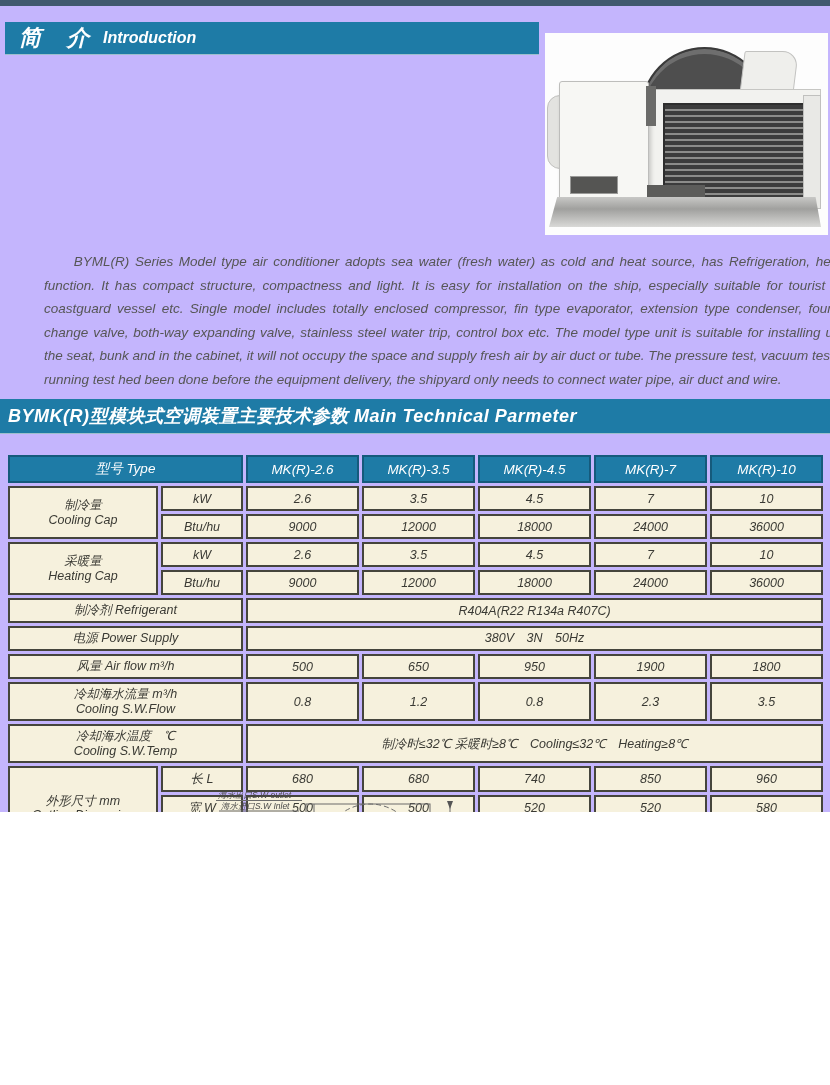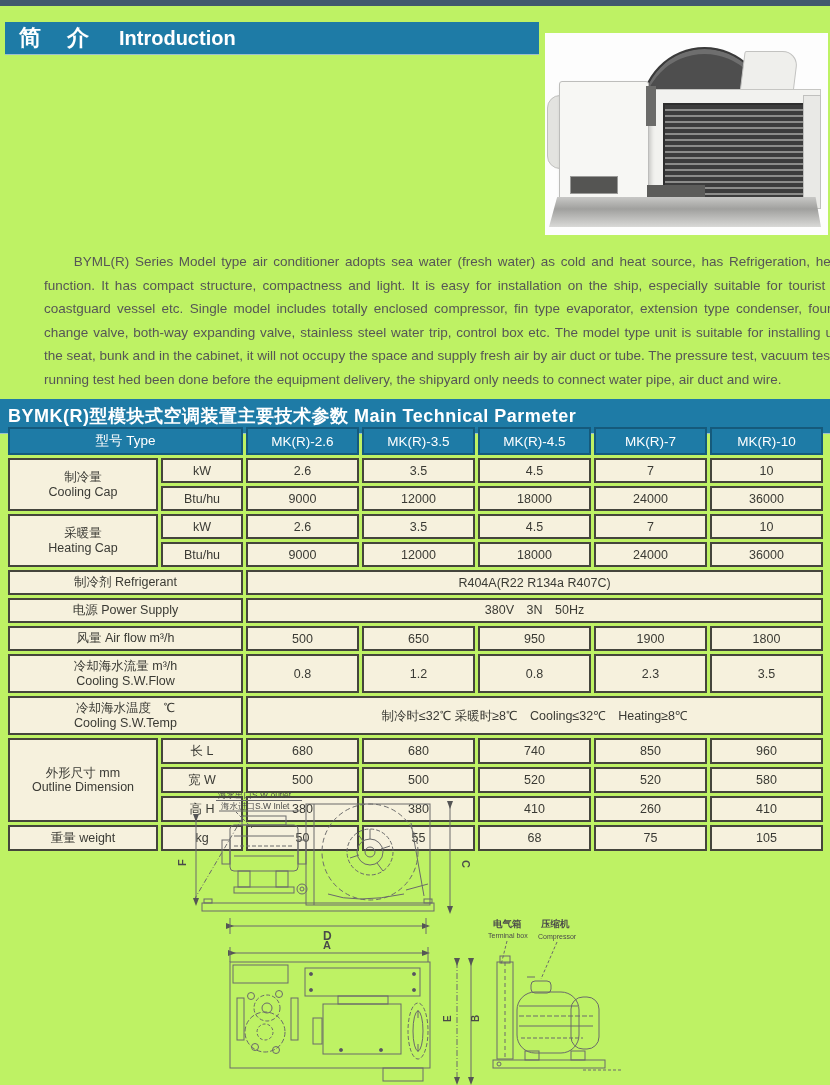--- a/index.html
+++ b/index.html
@@ -1,24 +1,24 @@
 <!DOCTYPE html>
 <html><head>
 <meta charset="utf-8">
 <style>
   html,body{margin:0;padding:0;}
   body{font-family:"Liberation Sans",sans-serif;background:#ffffff;}
-  .page{position:relative;width:830px;height:1085px;background:#bef264;overflow:hidden;}
+  .page{position:relative;width:830px;height:812px;background:#c4b5fd;overflow:hidden;font-style:italic;}
   .top-edge{position:absolute;left:0;top:0;width:830px;height:6px;background:#41596e;}
 
   
   .bar{position:absolute;background:#1e7ba6;color:#ffffff;display:flex;align-items:center;box-shadow:0 1px 0 #9dbfcd;}
   .bar1{left:5px;top:22px;width:520px;height:32px;padding-left:14px;}
   .bar1 .t-zh{font-size:22px;font-weight:bold;letter-spacing:2px;}
-  .bar1 .t-en{font-size:20px;font-weight:bold;margin-left:28px;}
+  .bar1 .t-en{font-size:16px;font-weight:bold;margin-left:12px;}
   .bar2{left:0;top:399px;width:830px;height:34px;padding-left:8px;}
   .bar2 .t2{font-size:18px;font-weight:bold;letter-spacing:0.5px;}
 
   .zh-para{position:absolute;left:8px;top:60px;width:528px;font-size:15.5px;line-height:26.5px;color:#3d3d3d;text-align:justify;text-indent:2.1em;}
   .en-para{position:absolute;left:8px;top:250px;width:816px;font-size:13.5px;line-height:23.5px;color:#565656;text-align:justify;text-indent:2.2em;margin-left:36px;}
 
   
   .photo{position:absolute;left:545px;top:33px;width:283px;height:202px;background:#fdfdfd;}
   .photo *{position:absolute;}
   .ph-fan{left:95px;top:14px;width:125px;height:72px;background:#4e4e4e;border:2px solid #3a3a3a;border-radius:55% 55% 6% 6% / 95% 95% 6% 6%;box-shadow:inset 0 5px 0 #6e6e6e;}
@@ -27,21 +27,21 @@
   .ph-coil{left:118px;top:70px;width:138px;height:100px;background:repeating-linear-gradient(180deg,#3c3c3c 0 4px,#8c8c8a 4px 6px);border:2px solid #2e2e2e;}
   .ph-frame{left:258px;top:62px;width:16px;height:112px;background:#e9e9e6;border:1px solid #c0c0be;}
   .ph-motor{left:2px;top:62px;width:26px;height:72px;background:#e3e3e0;border:1px solid #c0c0be;border-radius:13px 0 0 13px;}
   .ph-ebox{left:14px;top:48px;width:88px;height:118px;background:#f7f7f4;border:1px solid #bdbdbb;border-radius:3px;box-shadow:2px 3px 4px rgba(0,0,0,0.18);}
   .ph-ebox::before{content:"";position:absolute;right:-8px;top:4px;width:10px;height:40px;background:#6b6b69;}
   .ph-ebox::after{content:"";position:absolute;left:10px;bottom:6px;width:46px;height:16px;border:1px solid #9a9a98;background:#555553;}
   .ph-under{left:102px;top:152px;width:58px;height:16px;background:#5c5c5a;}
   .ph-base{left:4px;top:164px;width:272px;height:30px;background:linear-gradient(180deg,#c8c8c6,#a0a09e 40%,#d9d9d7);clip-path:polygon(3% 0,98% 0,100% 100%,0 100%);}
 
   
-  table.specs{position:absolute;left:5px;top:424px;width:820px;border-collapse:separate;border-spacing:3px;table-layout:fixed;}
+  table.specs{position:absolute;left:5px;top:452px;width:820px;border-collapse:separate;border-spacing:3px;table-layout:fixed;}
   table.specs td{border:2px solid #45453c;background:#f6f1dd;text-align:center;vertical-align:middle;font-size:12.5px;color:#3a3a34;padding:1px 2px;height:19px;overflow:hidden;}
   table.specs td.hdr{background:#1e7ba6;color:#ffffff;border-color:#155a7c;font-size:13.5px;height:22px;}
   table.specs td .l2{display:block;line-height:1.15;}
   table.specs tr.tall td{height:33px;}
   table.specs tr.dim td{height:20px;}
 
   
   svg text{font-family:"Liberation Sans",sans-serif;fill:#4a4a4a;}
   .dwg{position:absolute;}
   .d-side{left:178px;top:788px;}

